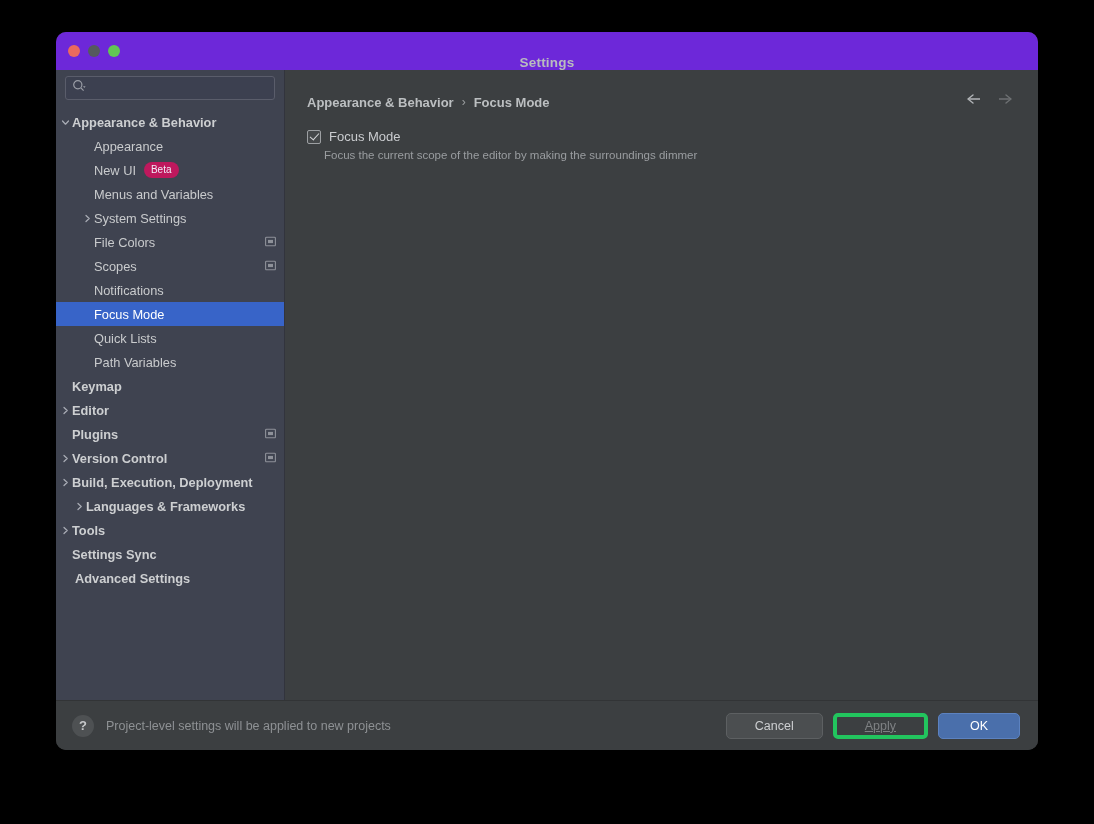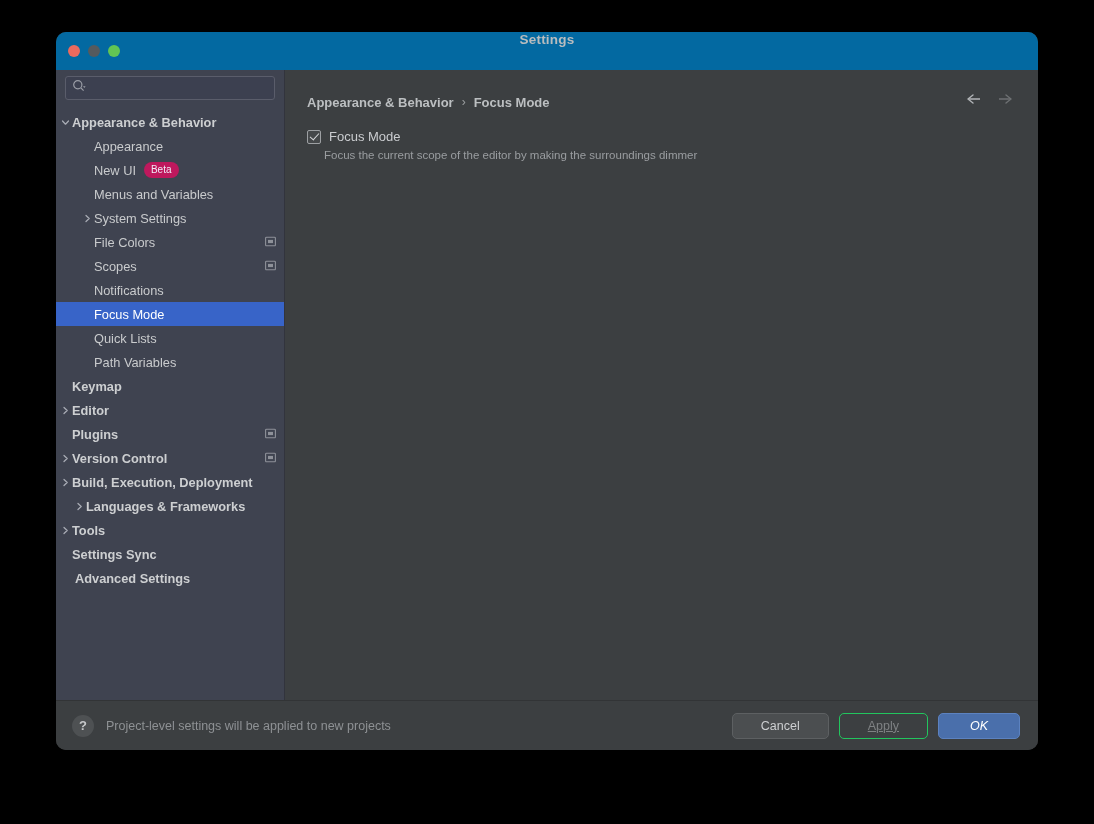--- a/index.html
+++ b/index.html
@@ -23,24 +23,24 @@
     border-radius: 10px;
     overflow: hidden;
     display: flex;
     flex-direction: column;
   }
 
   
   #titlebar {
     height: 38px;
     flex: 0 0 38px;
-    background: #0369a1;
+    background: #6d28d9;
     position: relative;
     display: flex;
-    align-items: flex-start;
+    align-items: flex-end;
     justify-content: center;
   }
   #title-text {
     font-size: 13.5px;
     font-weight: bold;
     color: #b9bcbe;
     letter-spacing: .2px;
   }
   #traffic {
     position: absolute;
@@ -259,21 +259,21 @@
     cursor: default;
     padding: 0 28px;
   }
   .btn.secondary {
     background: #4b4e50;
     border: 1px solid #5d6062;
     color: #cdcfd1;
   }
   .btn.disabled {
     background: transparent;
-    border: 1px solid #22c55e;
+    border: 4px solid #22c55e;
     color: #7e8183;
     text-decoration: underline;
   }
   .btn.primary {
     background: #4a6fab;
     border: 1px solid #5c82c0;
     color: #ffffff;
     min-width: 82px;
   }
   #buttons { display: flex; gap: 10px; }
@@ -468,17 +468,17 @@
 
     </div>
   </div>
 
   <div id="footer">
     <div id="help-icon">?</div>
     <div id="footer-note">Project-level settings will be applied to new projects</div>
     <div id="buttons">
       <div class="btn secondary">Cancel</div>
       <div class="btn disabled">Apply</div>
-      <div class="btn primary" style="background: rgb(74, 111, 171); font-style: italic;">OK</div>
+      <div class="btn primary" style="background: rgb(74, 111, 171);">OK</div>
     </div>
   </div>
 
 </div>
 
 </body></html>

